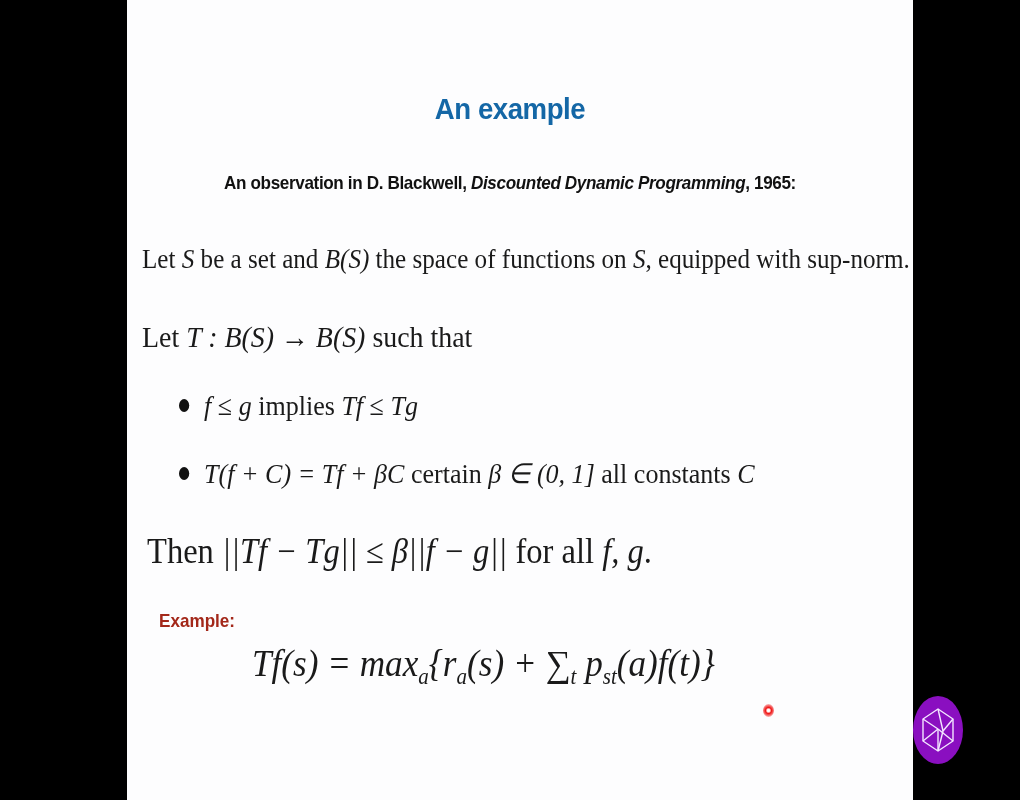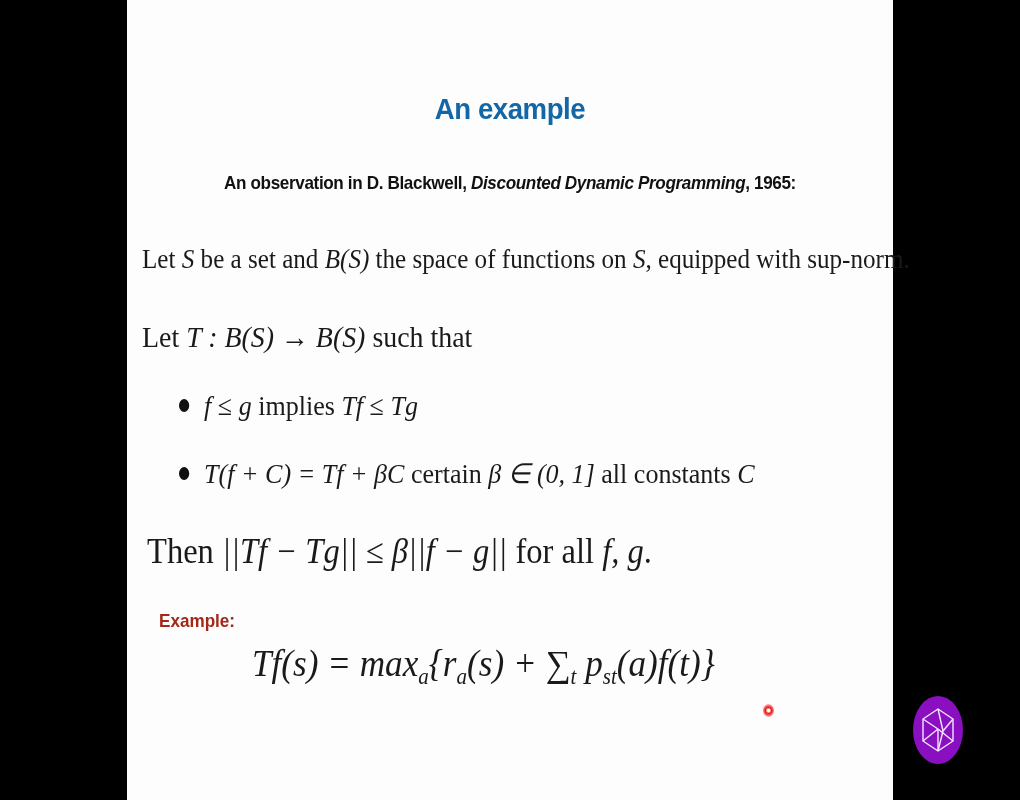--- a/index.html
+++ b/index.html
@@ -3,20 +3,21 @@
 <meta charset="utf-8">
 <style>
   html, body { margin:0; padding:0; }
   body {
     width:1020px; height:800px; background:#000; position:relative; overflow:hidden;
     font-family: "Liberation Serif", serif;
   }
   .slide {
     position:absolute; left:127px; top:0; width:766px; height:800px;
     background:#fdfdfe;
+    padding-left:20px;
   }
   .title {
     position:absolute; left:0; width:766px; top:92px; text-align:center;
     font-family:"Liberation Sans", sans-serif; font-weight:bold; font-size:30px;
     color:#1467a6; letter-spacing:-0.5px; transform:scaleX(0.92);
   }
   .subtitle {
     position:absolute; left:0; width:766px; top:172px; text-align:center;
     font-family:"Liberation Sans", sans-serif; font-weight:bold; font-size:19px;
     color:#111; letter-spacing:-0.4px; transform:scaleX(0.9);

